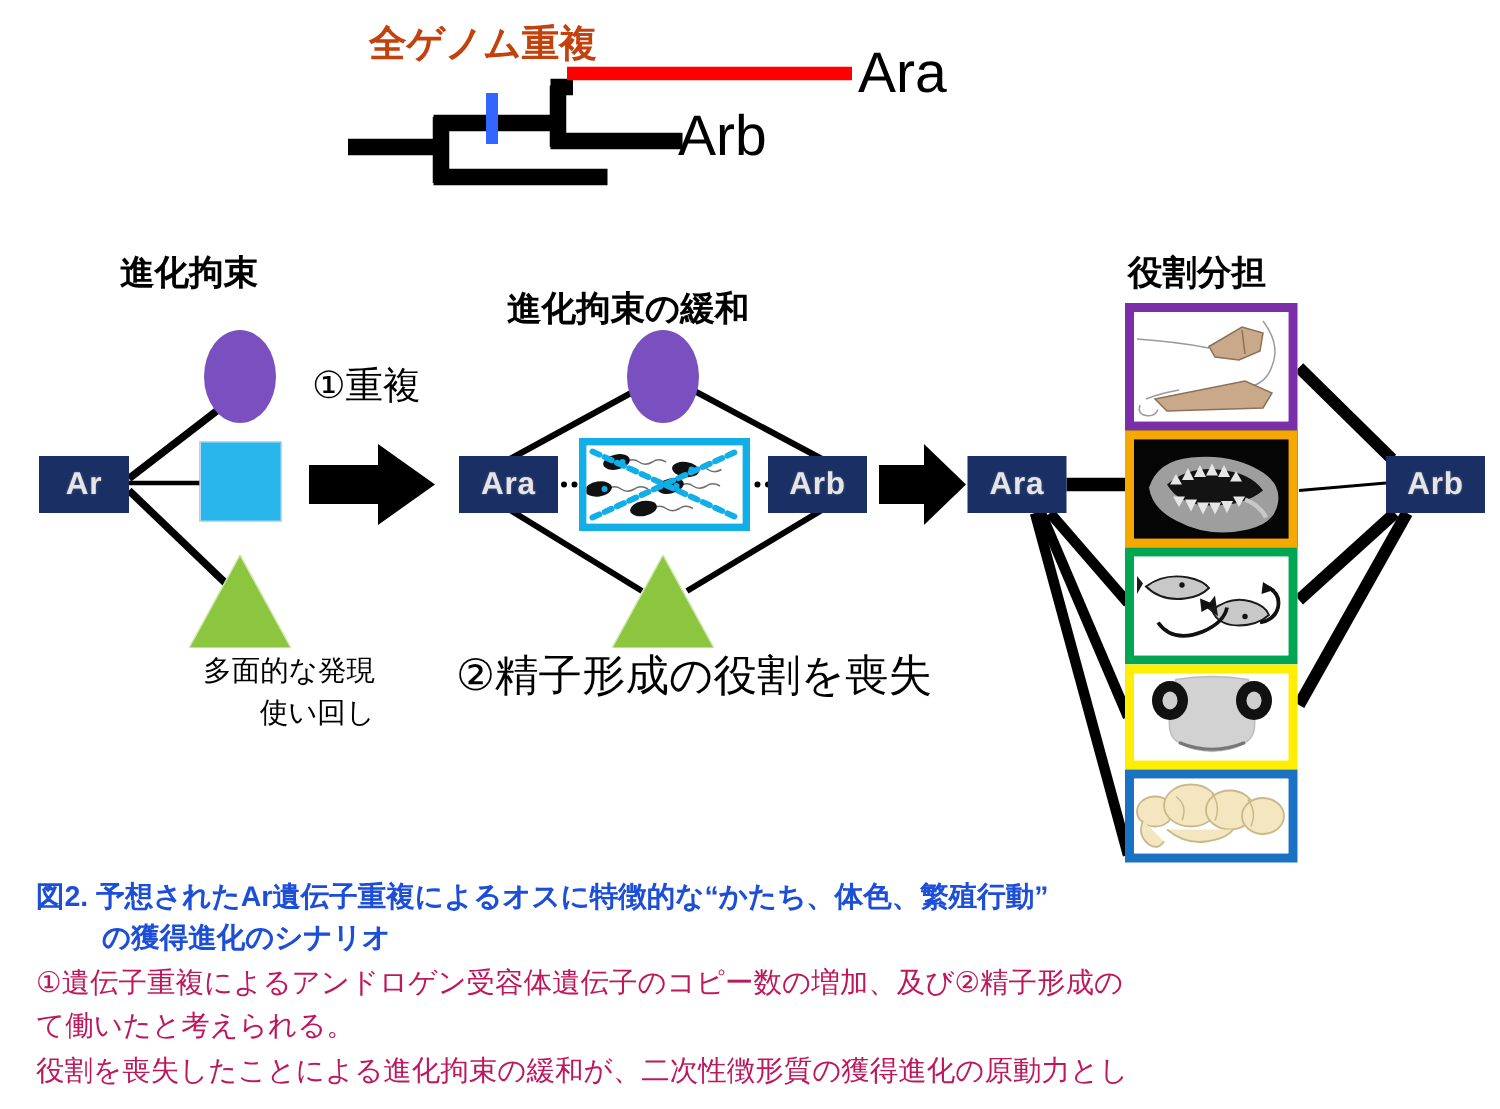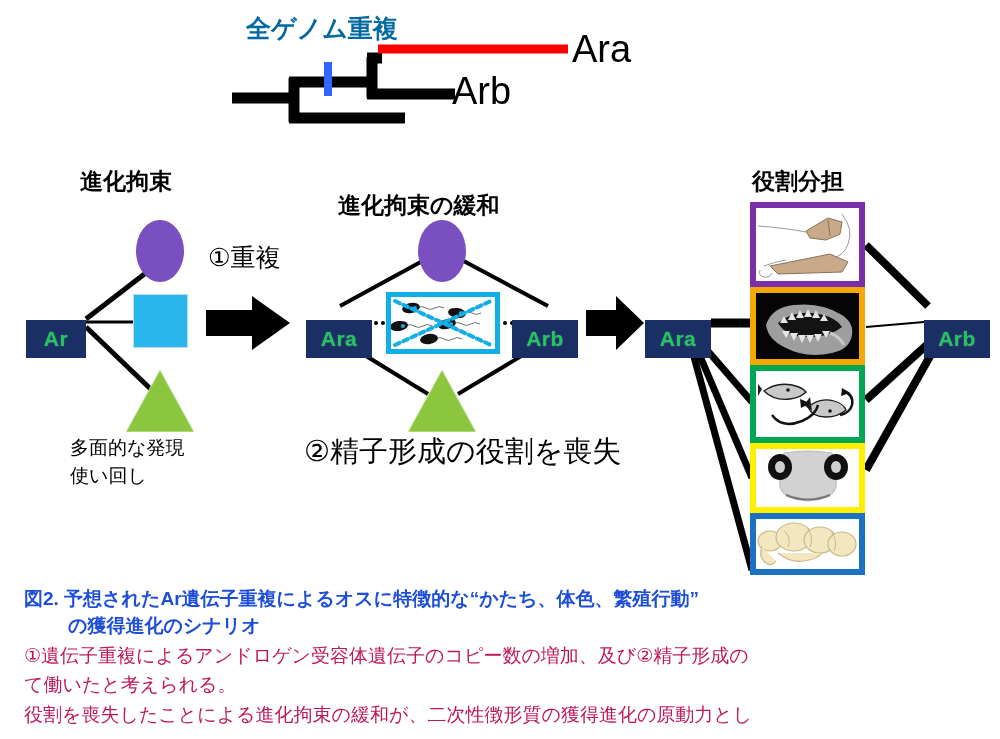--- a/index.html
+++ b/index.html
@@ -16,21 +16,21 @@
   }
   #figure-root { position: relative; width: 1000px; height: 739px; background:#fff; }
 
   
   .abs { position: absolute; }
 
   
   #tree-area { position:absolute; left:0; top:0; width:1000px; height:150px; }
   .wgd-label {
     position:absolute; left:246px; top:12px;
-    font-size:25px; font-weight:bold; color:#0369a1;
+    font-size:25px; font-weight:bold; color:#c2410c;
     letter-spacing:0px; white-space:nowrap;
   }
   .tree-tip-label {
     position:absolute; font-size:38px; font-weight:normal; color:#000;
     font-family:"Liberation Sans","DejaVu Sans",sans-serif;
     white-space:nowrap; line-height:1;
   }
   #tip-ara { left:572px; top:30px; }
   #tip-arb { left:452px; top:72px; }
 
@@ -40,28 +40,27 @@
     white-space:nowrap; line-height:1;
   }
   #heading-left   { left:80px;  top:170px; }
   #heading-middle { left:338px; top:170px;margin-top:24px; }
   #heading-right  { left:752px; top:170px; }
 
   
   .gene-box {
     position:absolute;
     background:#1a2f63;
-    color:#22c55e;
+    color:#e5e5e5;
     font-weight:bold;
     display:flex; align-items:center; justify-content:center;
     font-size:21px;
     letter-spacing:0.5px;
     text-shadow: 0 0 2px rgba(255,255,255,0.25);
     z-index:6;
-    margin-top:16px;
   }
   #node-ar       { left:26px;  top:304px; width:60px;  height:38px; }
   #node-ara-mid  { left:306px; top:304px; width:66px;  height:38px; }
   #node-arb-mid  { left:512px; top:304px; width:66px;  height:38px; }
   #node-ara-right{ left:645px; top:304px; width:66px;  height:38px; }
   #node-arb-right{ left:924px; top:304px; width:66px;  height:38px; }
 
   
   .trait-ellipse {
     position:absolute; border-radius:50%;
@@ -75,21 +74,21 @@
   #triangle-left { left:126px; top:370px; width:68px; height:62px; }
 
   #ellipse-mid   { left:418px; top:220px; width:48px; height:62px; }
   #triangle-mid  { left:408px; top:370px; width:68px; height:62px; }
 
   .tri-shape { width:100%; height:100%; display:block; }
 
   
   #pleiotropy-caption {
     position:absolute; left:70px; top:434px; width:180px;
-    text-align:left; font-size:19px; font-weight:normal;
+    text-align:right; font-size:19px; font-weight:normal;
     color:#000; line-height:1.45;
   }
 
   
   .step-label {
     position:absolute; font-size:25px; font-weight:normal; color:#000;
     white-space:nowrap; line-height:1;
   }
   #step1-label { left:208px; top:245px; }
   #step2-label { left:256px; top:437px; font-size:29px;margin-left:48px; }

